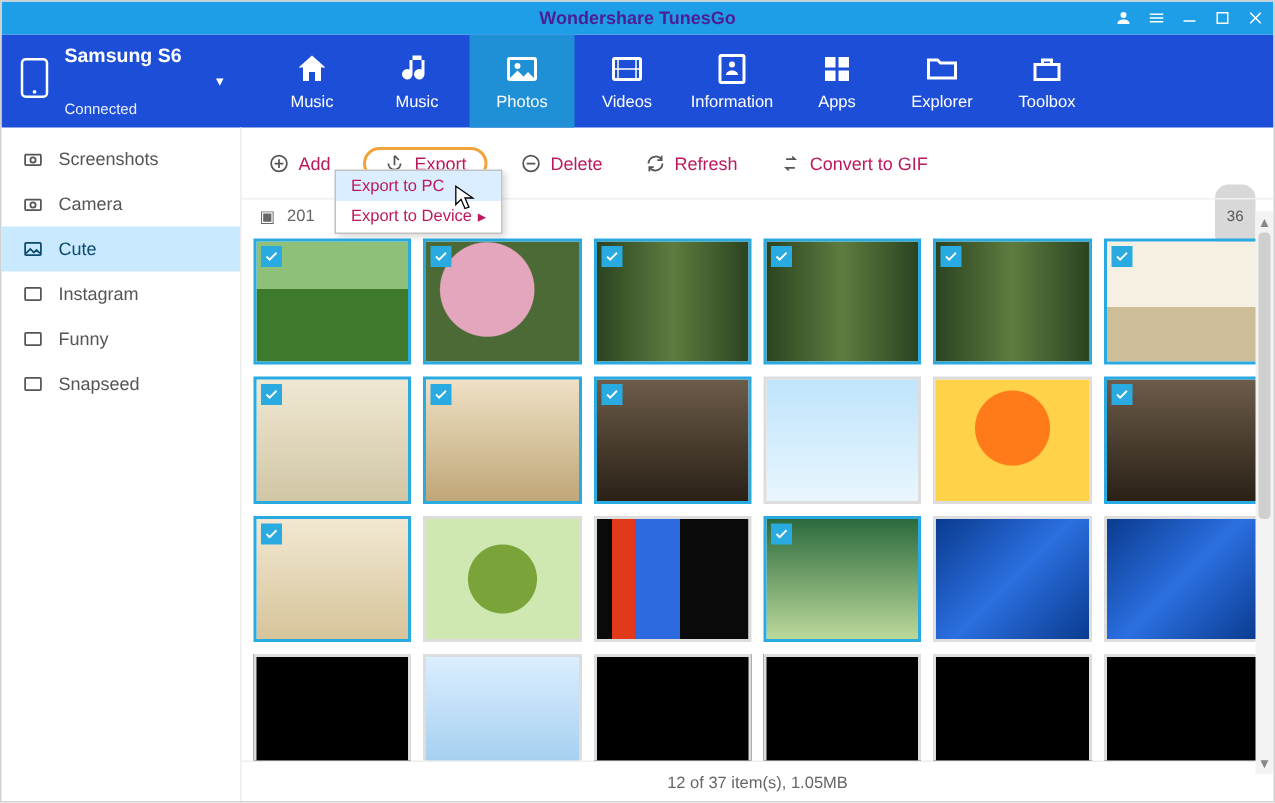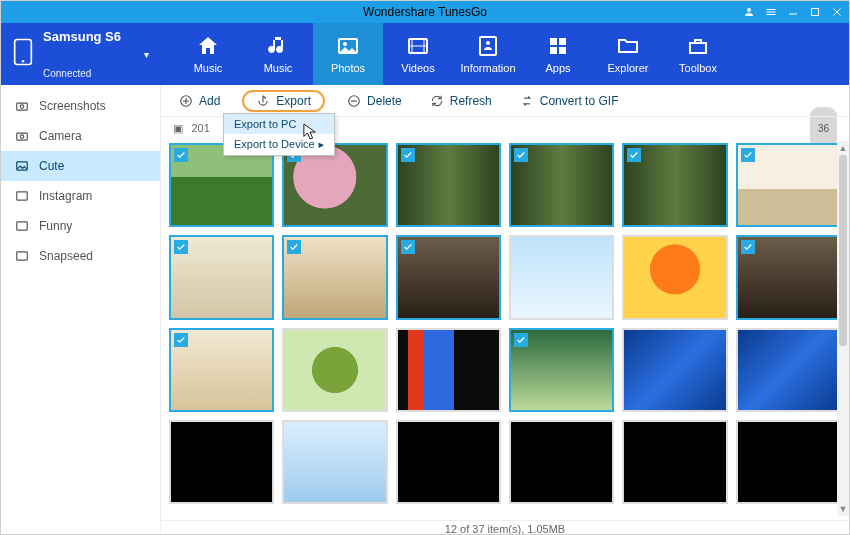--- a/index.html
+++ b/index.html
@@ -1,20 +1,20 @@
 <!DOCTYPE html>
 <html><head>
 <meta charset="utf-8">
 <style>
   * { box-sizing: border-box; margin: 0; padding: 0; font-family: "Segoe UI", Arial, sans-serif; }
   body { width: 850px; height: 535px; overflow: hidden; background: #fff; border: 1px solid #d0d0d0; }
 
   
   .titlebar { height: 22px; background: #1f9ee8; display: flex; align-items: center; justify-content: center; position: relative; }
-  .titlebar-text { color: #000000; font-size: 12px; font-weight: 400; }
+  .titlebar-text { color: #4c1d95; font-size: 12px; font-weight: 700; }
   .titlebar-controls { position: absolute; right: 6px; top: 0; height: 22px; display: flex; align-items: center; gap: 10px; }
   .titlebar-controls span { color: #fff; font-size: 12px; cursor: pointer; display: inline-flex; align-items: center; }
   .titlebar-controls svg { width: 12px; height: 12px; fill: #fff; }
 
   
   .header { height: 62px; background: #1d4ed8; display: flex; align-items: stretch; }
   .device-box { width: 160px; display: flex; align-items: center; padding: 0 12px; gap: 10px; cursor: pointer; }
   .device-icon svg { width: 20px; height: 28px; fill: #fff; }
   .device-info { flex: 1; color: #fff; }
   .device-name { font-size: 13px; font-weight: 600; }
@@ -27,21 +27,21 @@
 
   
   .main { display: flex; height: calc(535px - 22px - 62px); border-radius: 26px; }
   .sidebar { width: 160px; border-right: 1px solid #eee; padding-top: 6px; }
   .sidebar-item { height: 30px; display: flex; align-items: center; gap: 10px; padding: 0 14px; font-size: 12px; color: #555; cursor: pointer; }
   .sidebar-item.active { background: #c9e9ff; color: #0c4a6e; }
   .sidebar-item svg { width: 14px; height: 14px; fill: #888; }
   .sidebar-item.active svg { fill: #2aa6ef; }
 
   .content { flex: 1; display: flex; flex-direction: column; position: relative; }
-  .toolbar { height: 32px; display: flex; align-items: center; gap: 16px; padding: 0 12px; font-size: 12px; color: #0c4a6e; border-bottom: 1px solid #f0f0f0; position: relative; }
+  .toolbar { height: 48px; display: flex; align-items: center; gap: 16px; padding: 0 12px; font-size: 12px; color: #be185d; border-bottom: 1px solid #f0f0f0; position: relative; }
   .tool-btn { display: flex; align-items: center; gap: 6px; cursor: pointer; padding: 2px 6px; }
   .tool-btn.export-active { border: 2px solid #f2a23a; border-radius: 14px; padding: 2px 12px; }
   .tool-btn svg { width: 14px; height: 14px; fill: #555; }
   .dropdown { position: absolute; top: 28px; left: 62px; width: 112px; background: #fff; border: 1px solid #c2c2c2; box-shadow: 2px 2px 4px rgba(0,0,0,.15); z-index: 20; font-size: 11px; }
   .dropdown-item { padding: 4px 10px; cursor: pointer; display: flex; align-items: flex-start; justify-content: space-between; }
   .dropdown-item.hover { background: #dbeeff; }
   .cursor { position: absolute; top: 38px; left: 142px; z-index: 25; }
   .cursor svg { width: 14px; height: 18px; }
 
   .date-row { height: 22px; display: flex; align-items: center; padding: 0 12px; font-size: 11px; color: #666; gap: 8px; }
@@ -63,21 +63,21 @@
   .bg-dark { background: linear-gradient(#6c5c4a,#2a2016); }
   .bg-kitten { background: linear-gradient(#efe1c5,#bfa678); }
   .bg-xpblue { background: linear-gradient(135deg,#0a3b8f,#2b6fe0,#0a3b8f); }
   .bg-butterfly { background: linear-gradient(#2b6a3d,#bcd99b); }
   .bg-black { background: #000; }
   .bg-logo { background: radial-gradient(circle,#7aa33a 0 35%,#cfe7b0 36% 100%); }
   .bg-cubs { background: linear-gradient(#f2e8d2,#d6c49a); }
   .bg-flag { background: linear-gradient(90deg,#0a0a0a 0 10%,#e03a1a 10% 25%,#2d6adf 25% 55%,#0a0a0a 55% 100%); }
   .bg-kitten2 { background: linear-gradient(#dbeeff,#9ecbed); }
   .bg-flower { background: radial-gradient(circle at 40% 40%,#e3a6bd 0 40%,#4b6a35 41% 100%); }
-  .statusbar { height: 16px; border-top: 1px solid #eee; font-size: 11px; color: #666; display: flex; align-items: center; justify-content: center; }
+  .statusbar { height: 29px; border-top: 1px solid #eee; font-size: 11px; color: #666; display: flex; align-items: center; justify-content: center; }
   .scrollbar { position: absolute; right: 0; top: 56px; bottom: 20px; width: 12px; background: #f3f3f3; }
   .scroll-track { position: absolute; top: 14px; bottom: 14px; left: 2px; right: 2px; }
   .scroll-thumb { position: absolute; top: 0; height: 55%; left: 0; right: 0; background: #cfcfcf; border-radius: 3px; }
   .scroll-arrow { position: absolute; left: 0; right: 0; height: 14px; display: flex; align-items: center; justify-content: center; color: #888; font-size: 9px; cursor: pointer; }
   .scroll-arrow.up { top: 0; } .scroll-arrow.down { bottom: 0; }
 </style>
 </head>
 <body>
 
 <div class="titlebar">

